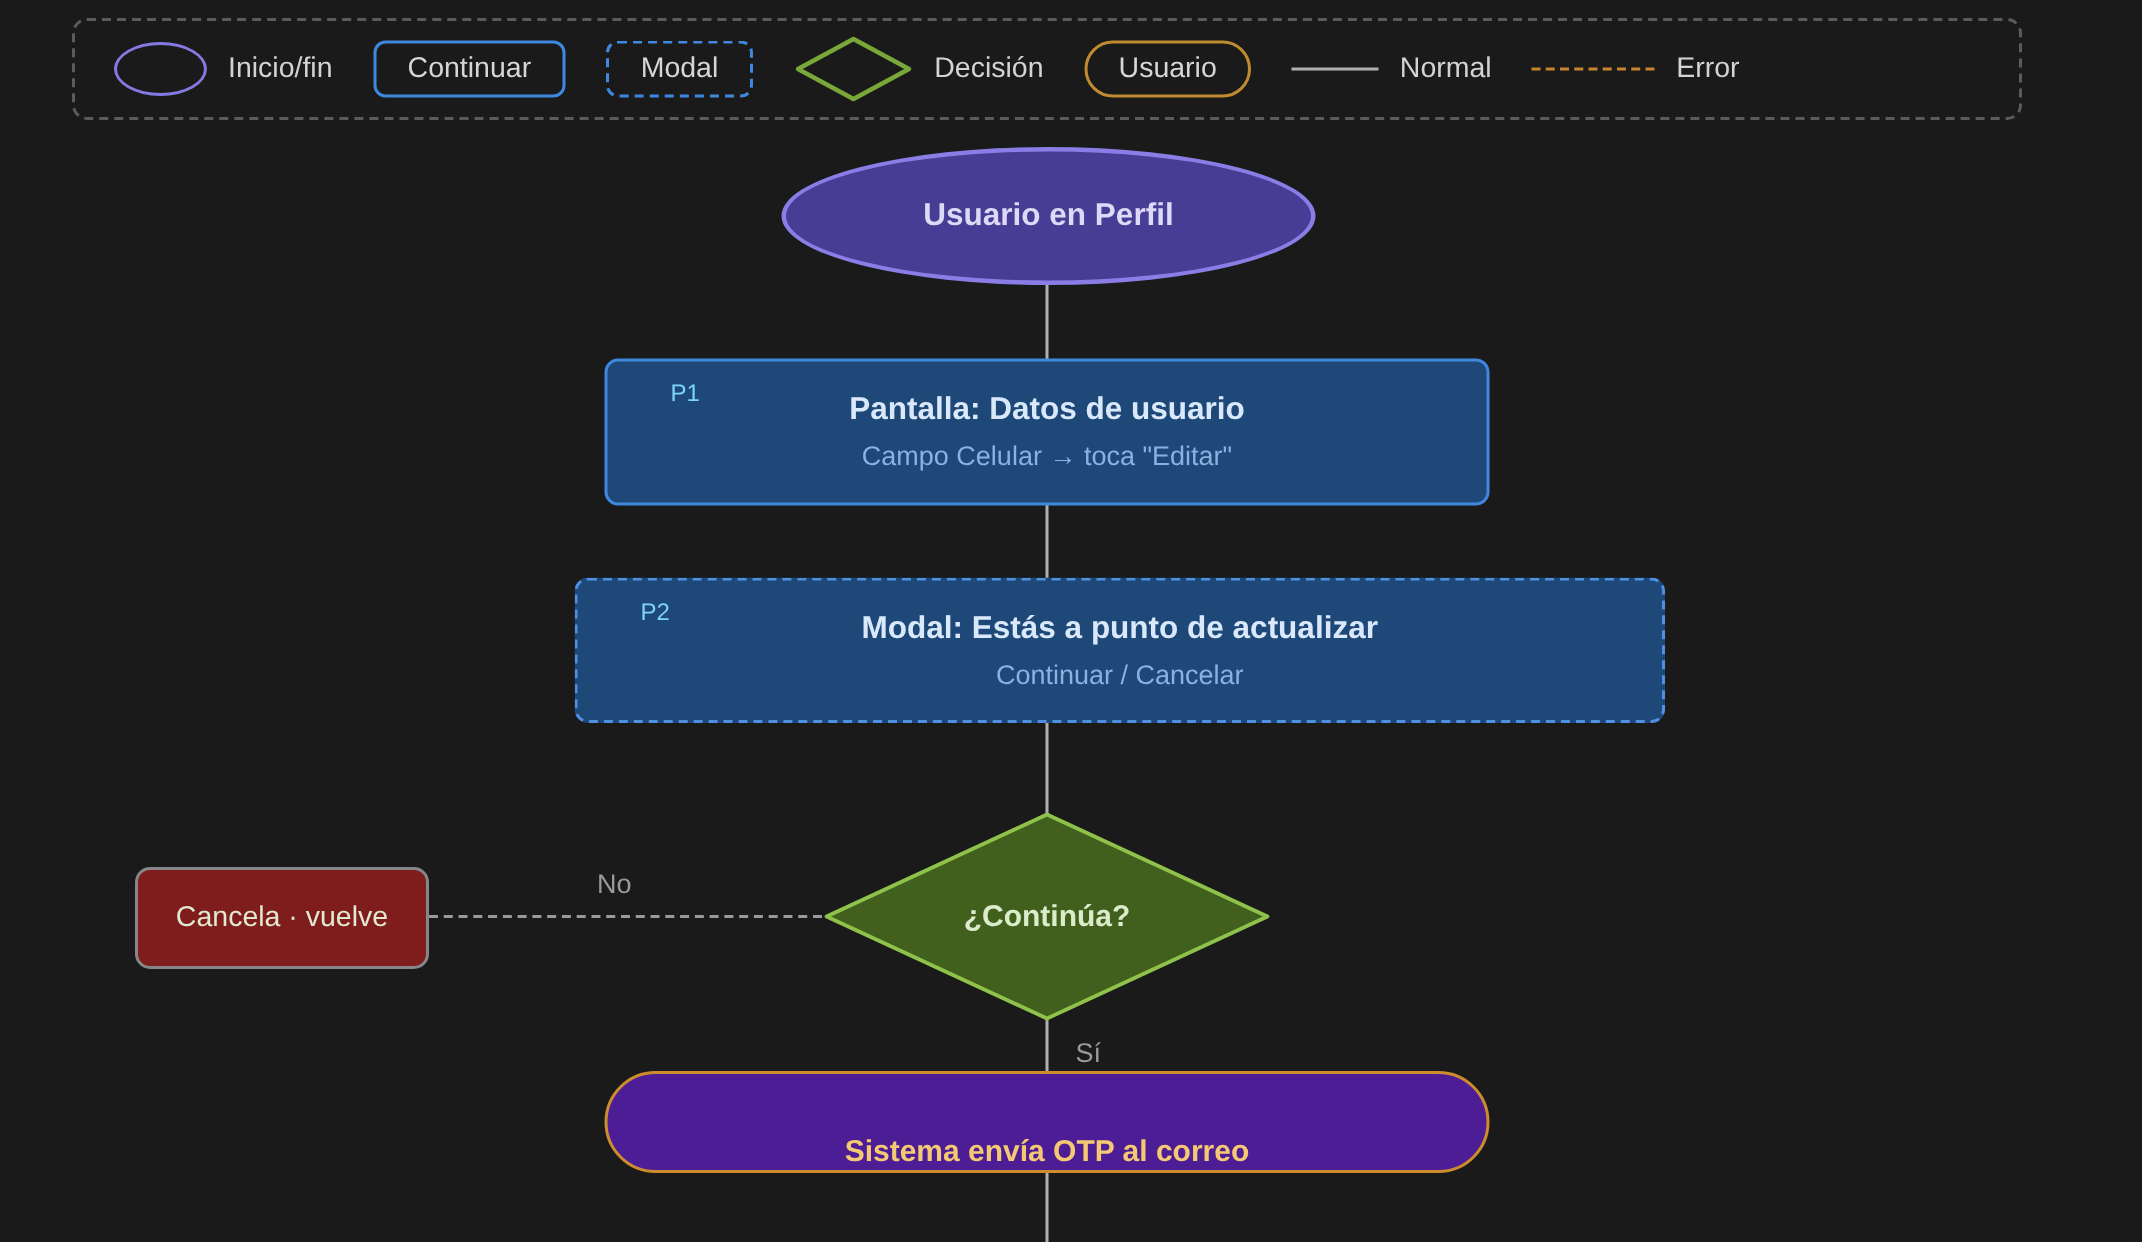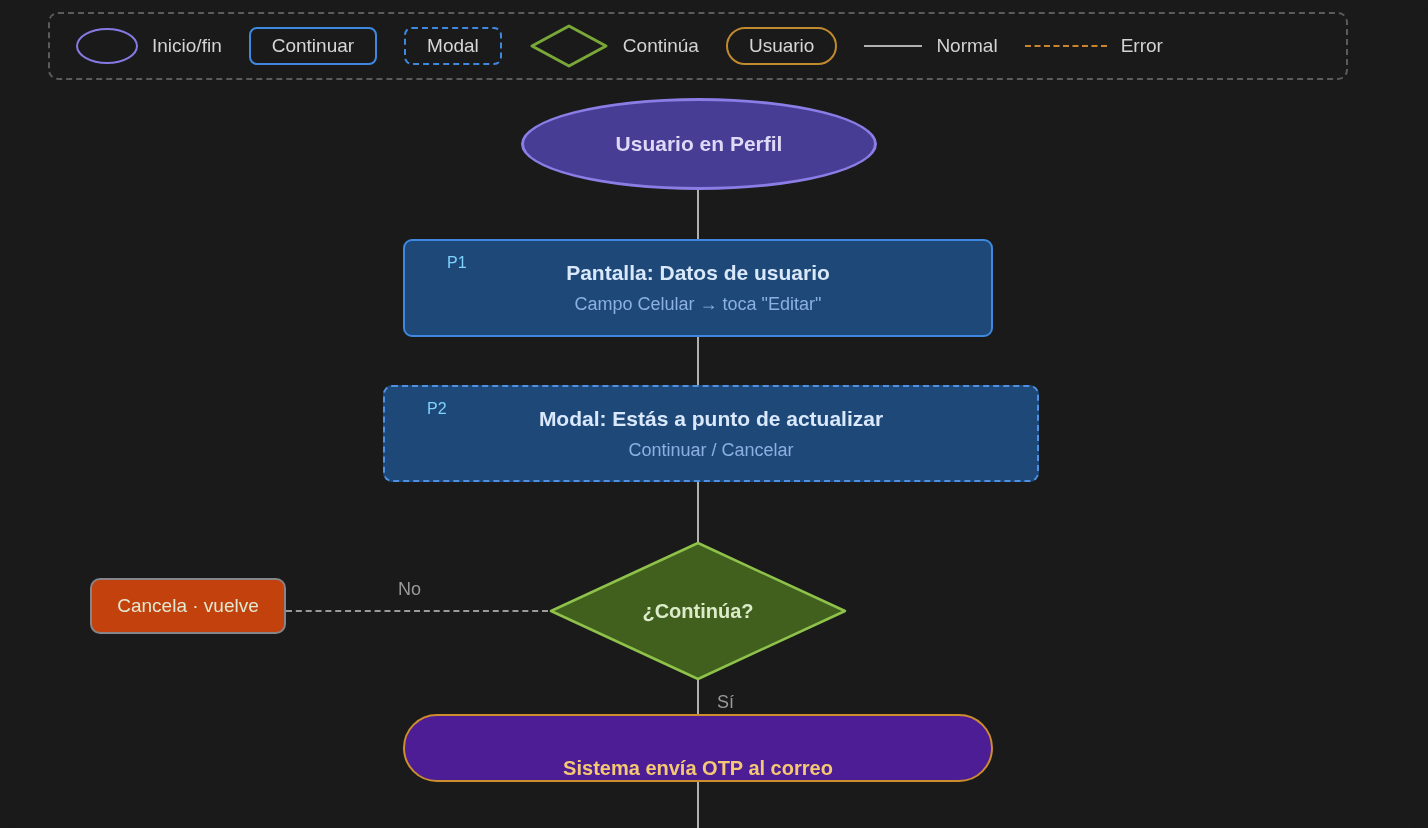--- a/index.html
+++ b/index.html
@@ -85,42 +85,42 @@
   .start-ellipse .node-title { color: #ddd9f6; font-size: 21px; font-weight: bold; }
 
   .proc-box {
     background: #1e4878;
     border-radius: 9px;
     display: flex; flex-direction: column;
     align-items: center; justify-content: center;
     gap: 9px;
   }
   .box-p1 { left: 403px; top: 239px; width: 590px; height: 98px; border: 2px solid #3f88df; }
-  .box-p2 { left: 383px; top: 385px; width: 656px; height: 97px; border: 2px dashed #4f90e2; }
+  .box-p2 { left: 383px; top: 385px; width: 727px; height: 97px; border: 2px dashed #4f90e2; }
   .p-badge {
     position: absolute;
     left: 42px; top: 13px;
     color: #7dd3fc; font-size: 16px;
   }
   .proc-title { color: #d9e8fa; font-size: 21px; font-weight: bold; }
   .proc-sub { color: #8cb1e0; font-size: 18px; }
 
   .diamond-wrap { left: 548px; top: 541px; width: 300px; height: 140px; }
   .diamond-wrap svg { position: absolute; left: 0; top: 0; }
   .diamond-label {
     position: absolute; left: 0; top: 0;
     width: 100%; height: 100%;
     display: flex; align-items: center; justify-content: center;
     color: #dcebca; font-size: 20px; font-weight: bold;
   }
 
   .cancel-box {
     left: 90px; top: 578px;
-    width: 196px; height: 56px;
-    background: #c2410c;
+    width: 196px; height: 68px;
+    background: #7f1d1d;
     border: 2px solid #85858a;
     border-radius: 10px;
     display: flex; align-items: center; justify-content: center; text-align: right;
   }
   .cancel-box .node-title { color: #e2e9d2; font-size: 19px; }
 
   .system-pill {
     left: 403px; top: 714px;
     width: 590px; height: 68px;
     background: #4c1d95;
@@ -143,21 +143,21 @@
     <div class="lg-item">
       <span class="chip chip-screen">Continuar</span>
     </div>
     <div class="lg-item">
       <span class="chip chip-modal">Modal</span>
     </div>
     <div class="lg-item">
       <svg width="80" height="46" viewBox="0 0 80 46">
         <polygon points="40,3 77,23 40,43 3,23" fill="none" stroke="#79a839" stroke-width="3" stroke-linejoin="round"></polygon>
       </svg>
-      <span class="lg-label">Continúa</span>
+      <span class="lg-label">Decisión</span>
     </div>
     <div class="lg-item">
       <span class="chip chip-system">Usuario</span>
     </div>
     <div class="lg-item">
       <span class="lg-line-normal"></span>
       <span class="lg-label">Normal</span>
     </div>
     <div class="lg-item">
       <span class="lg-line-error"></span>

